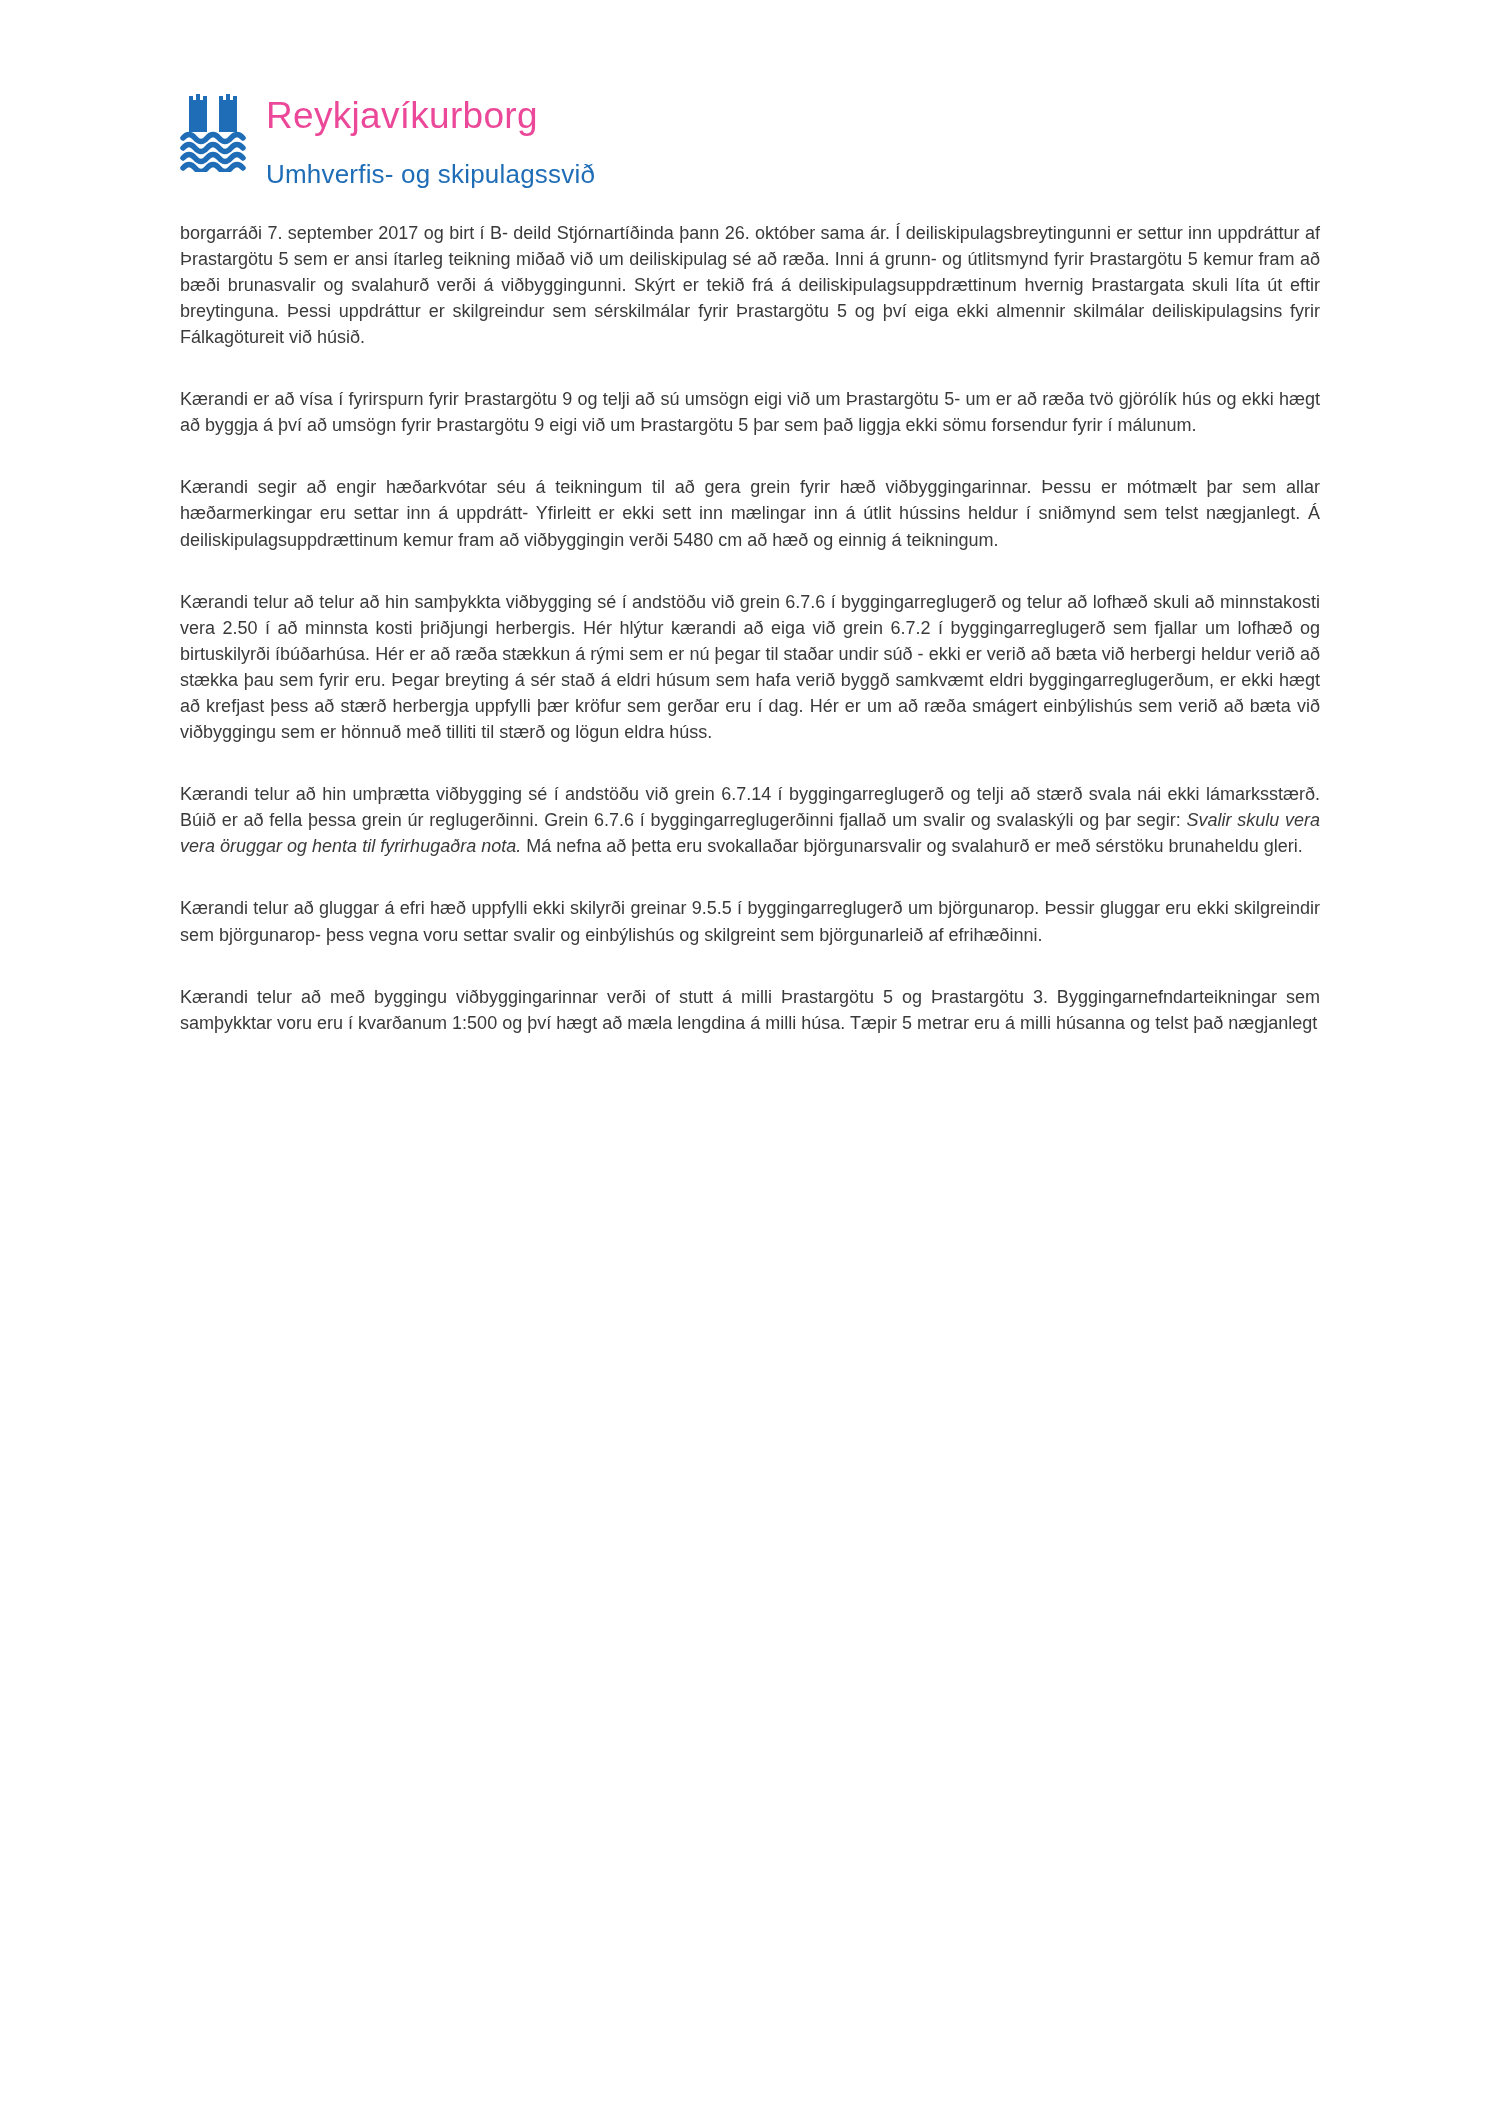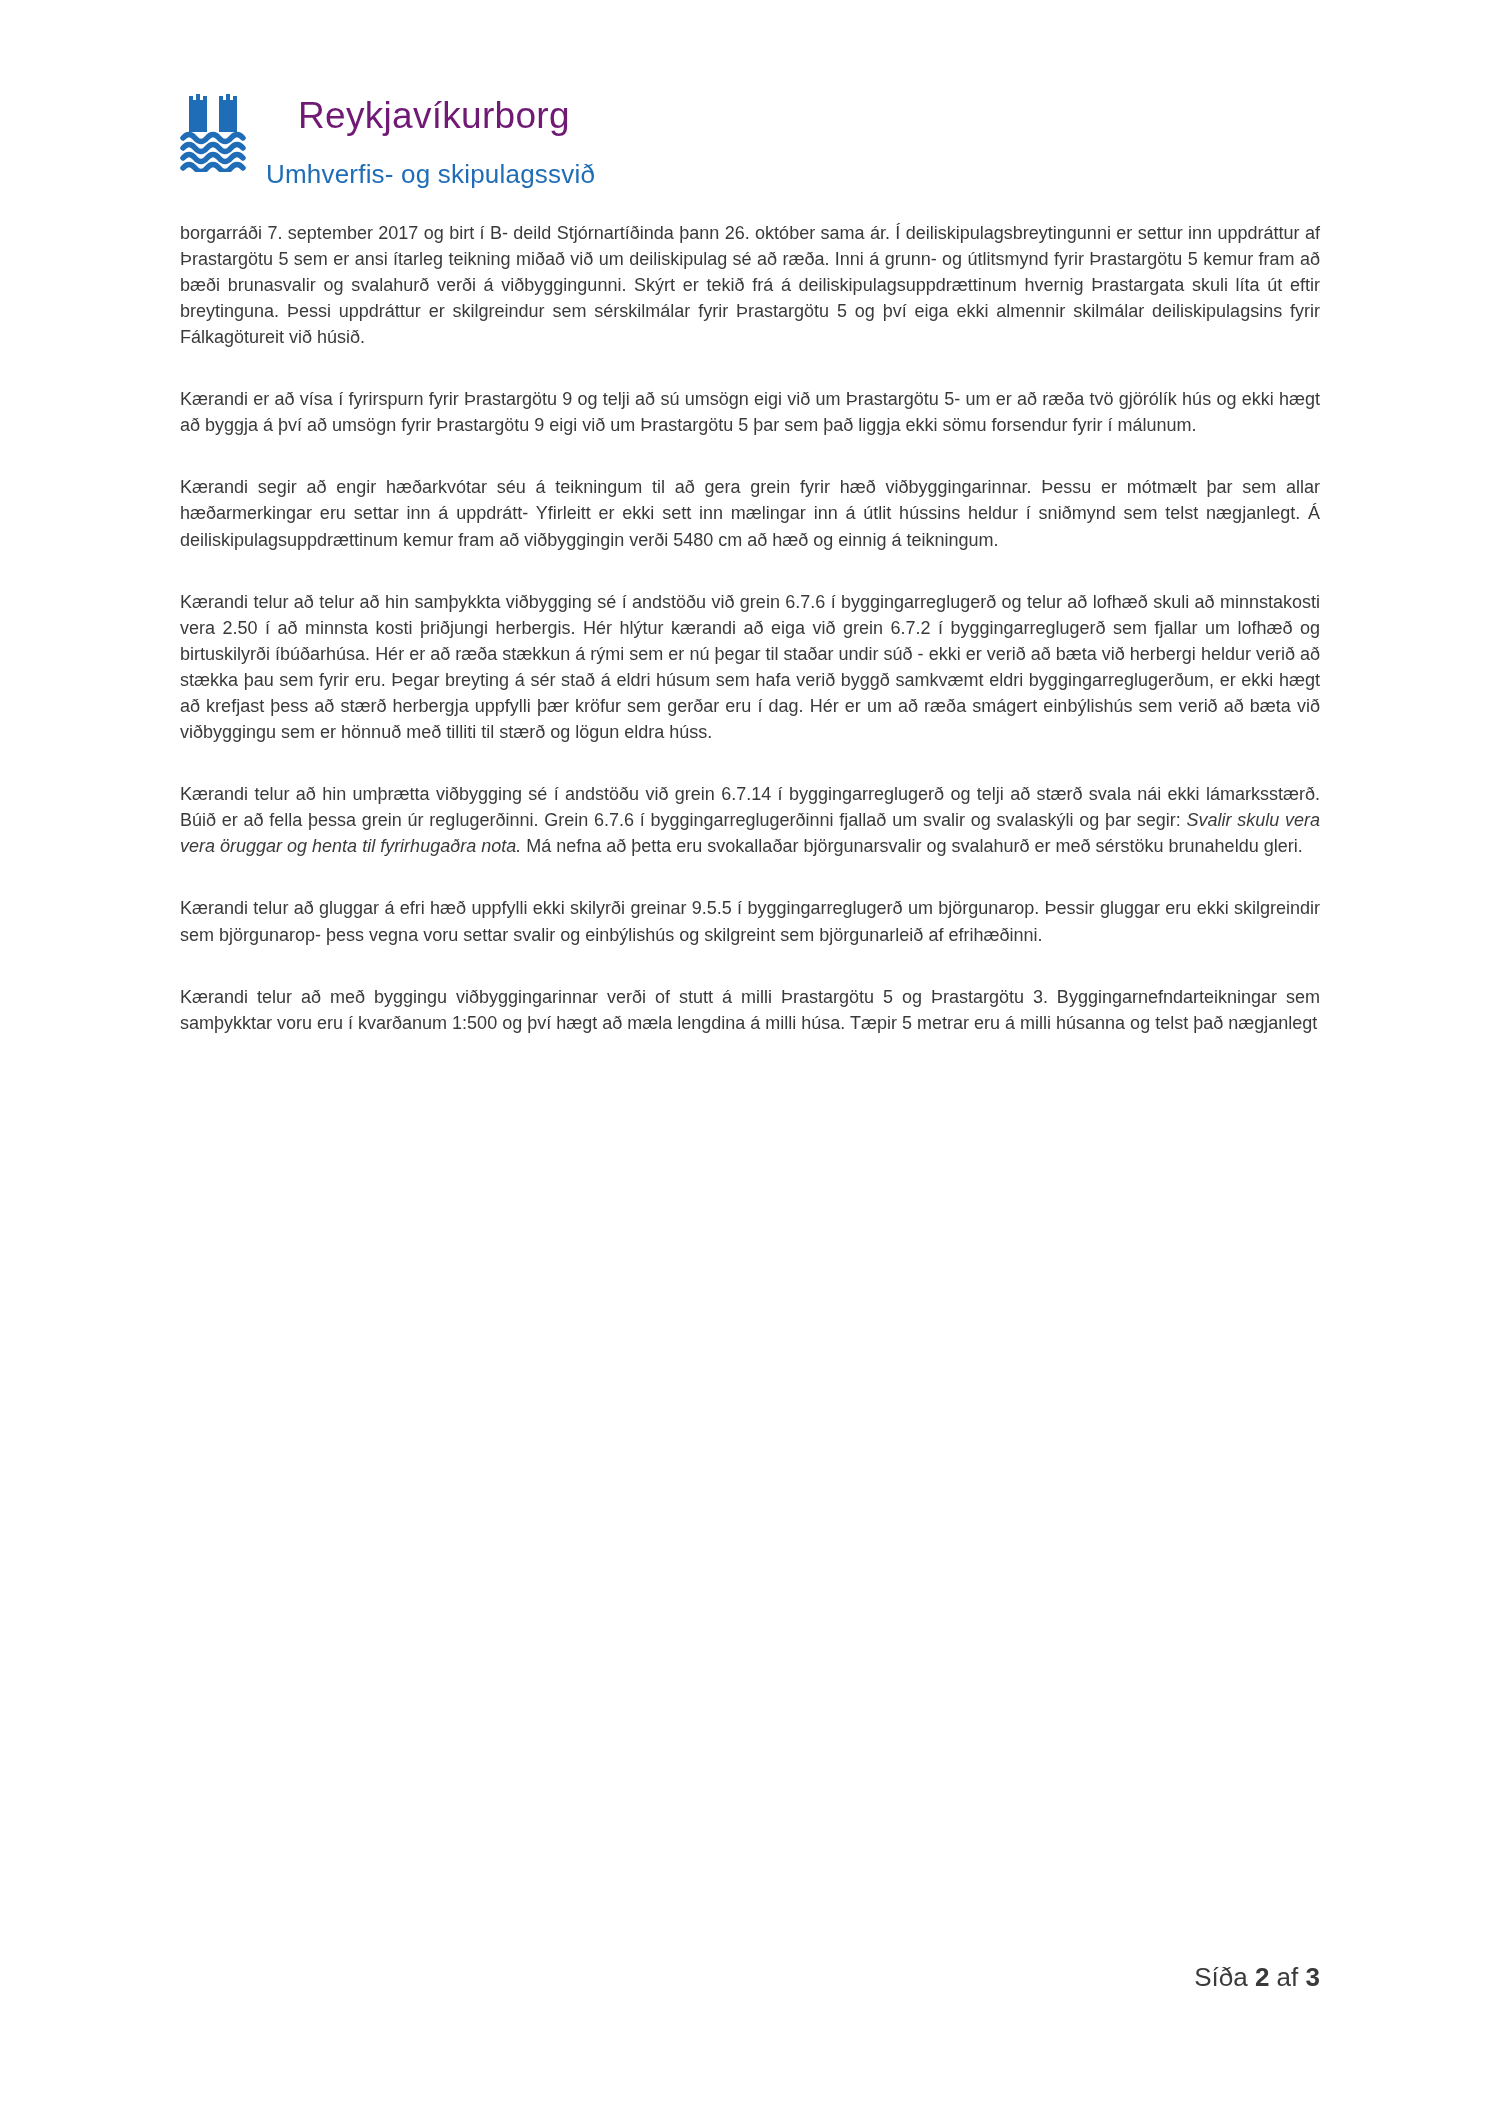--- a/index.html
+++ b/index.html
@@ -23,25 +23,24 @@
     display: flex;
     align-items: flex-start;
     gap: 20px;
     margin-bottom: 30px;
     min-height: 80px;
   }
   .logo { width: 66px; height: 80px; flex: 0 0 auto; }
   .logo svg { display: block; width: 100%; height: 100%; }
   .brand { padding-top: 4px; }
   .org-name {
-    color: #701a75;
+    color: #ec4899;
     font-size: 37px;
     line-height: 1.1;
     letter-spacing: 0.3px;
-    margin-left: 32px;
   }
   .dept {
     color: #1f6db6;
     font-size: 26px;
     margin-top: 22px;
     letter-spacing: 0.2px;
   }
   .body-text .para {
     font-size: 18px;
     line-height: 1.45;
@@ -96,16 +95,13 @@
       <p class="para">Kærandi er að vísa í fyrirspurn fyrir Þrastargötu 9 og telji að sú umsögn eigi við um Þrastargötu 5- um er að ræða tvö gjörólík hús og ekki hægt að byggja á því að umsögn fyrir Þrastargötu 9 eigi við um Þrastargötu 5 þar sem það liggja ekki sömu forsendur fyrir í málunum.</p>
       <p class="para">Kærandi segir að engir hæðarkvótar séu á teikningum til að gera grein fyrir hæð viðbyggingarinnar. Þessu er mótmælt þar sem allar hæðarmerkingar eru settar inn á uppdrátt- Yfirleitt er ekki sett inn mælingar inn á útlit hússins heldur í sniðmynd sem telst nægjanlegt. Á deiliskipulagsuppdrættinum kemur fram að viðbyggingin verði 5480 cm að hæð og einnig á teikningum.</p>
       <p class="para">Kærandi telur að telur að hin samþykkta viðbygging sé í andstöðu við grein 6.7.6 í byggingarreglugerð og telur að lofhæð skuli að minnstakosti vera 2.50 í að minnsta kosti þriðjungi herbergis. Hér hlýtur kærandi að eiga við grein 6.7.2 í byggingarreglugerð sem fjallar um lofhæð og birtuskilyrði íbúðarhúsa. Hér er að ræða stækkun á rými sem er nú þegar til staðar undir súð - ekki er verið að bæta við herbergi heldur verið að stækka þau sem fyrir eru. Þegar breyting á sér stað á eldri húsum sem hafa verið byggð samkvæmt eldri byggingarreglugerðum, er ekki hægt að krefjast þess að stærð herbergja uppfylli þær kröfur sem gerðar eru í dag. Hér er um að ræða smágert einbýlishús sem verið að bæta við viðbyggingu sem er hönnuð með tilliti til stærð og lögun eldra húss.</p>
       <p class="para"><span>Kærandi telur að hin umþrætta viðbygging sé í andstöðu við grein 6.7.14 í byggingarreglugerð og telji að stærð svala nái ekki lámarksstærð. Búið er að fella þessa grein úr reglugerðinni. Grein 6.7.6 í byggingarreglugerðinni fjallað um svalir og svalaskýli og þar segir: </span><em>Svalir skulu vera vera öruggar og henta til fyrirhugaðra nota.</em><span> Má nefna að þetta eru svokallaðar björgunarsvalir og svalahurð er með sérstöku brunaheldu gleri.</span></p>
       <p class="para">Kærandi telur að gluggar á efri hæð uppfylli ekki skilyrði greinar 9.5.5 í byggingarreglugerð um björgunarop. Þessir gluggar eru ekki skilgreindir sem björgunarop- þess vegna voru settar svalir og einbýlishús og skilgreint sem björgunarleið af efrihæðinni.</p>
       <p class="para">Kærandi telur að með byggingu viðbyggingarinnar verði of stutt á milli Þrastargötu 5 og Þrastargötu 3. Byggingarnefndarteikningar sem samþykktar voru eru í kvarðanum 1:500 og því hægt að mæla lengdina á milli húsa. Tæpir 5 metrar eru á milli húsanna og telst það nægjanlegt</p>
     </main>
 
   </div>
 
-  <div class="footer">
-    <span>Síða </span><b>2</b><span> af </span><b>3</b>
-  </div>
 </div>
 
 </body></html>

